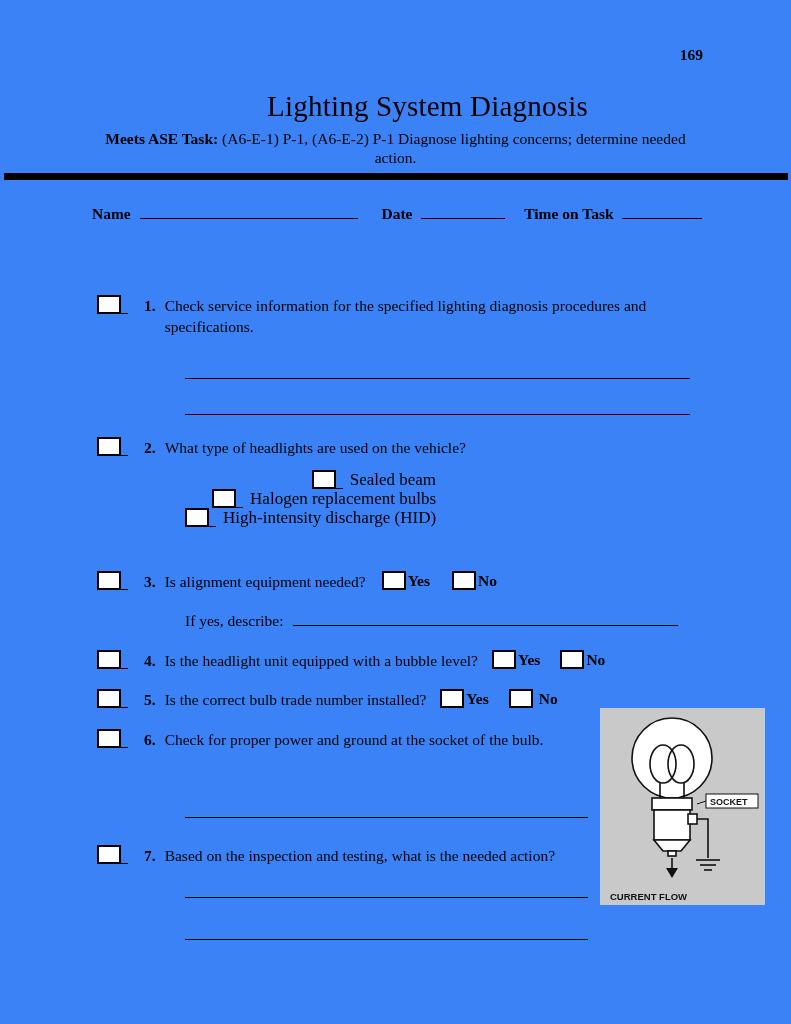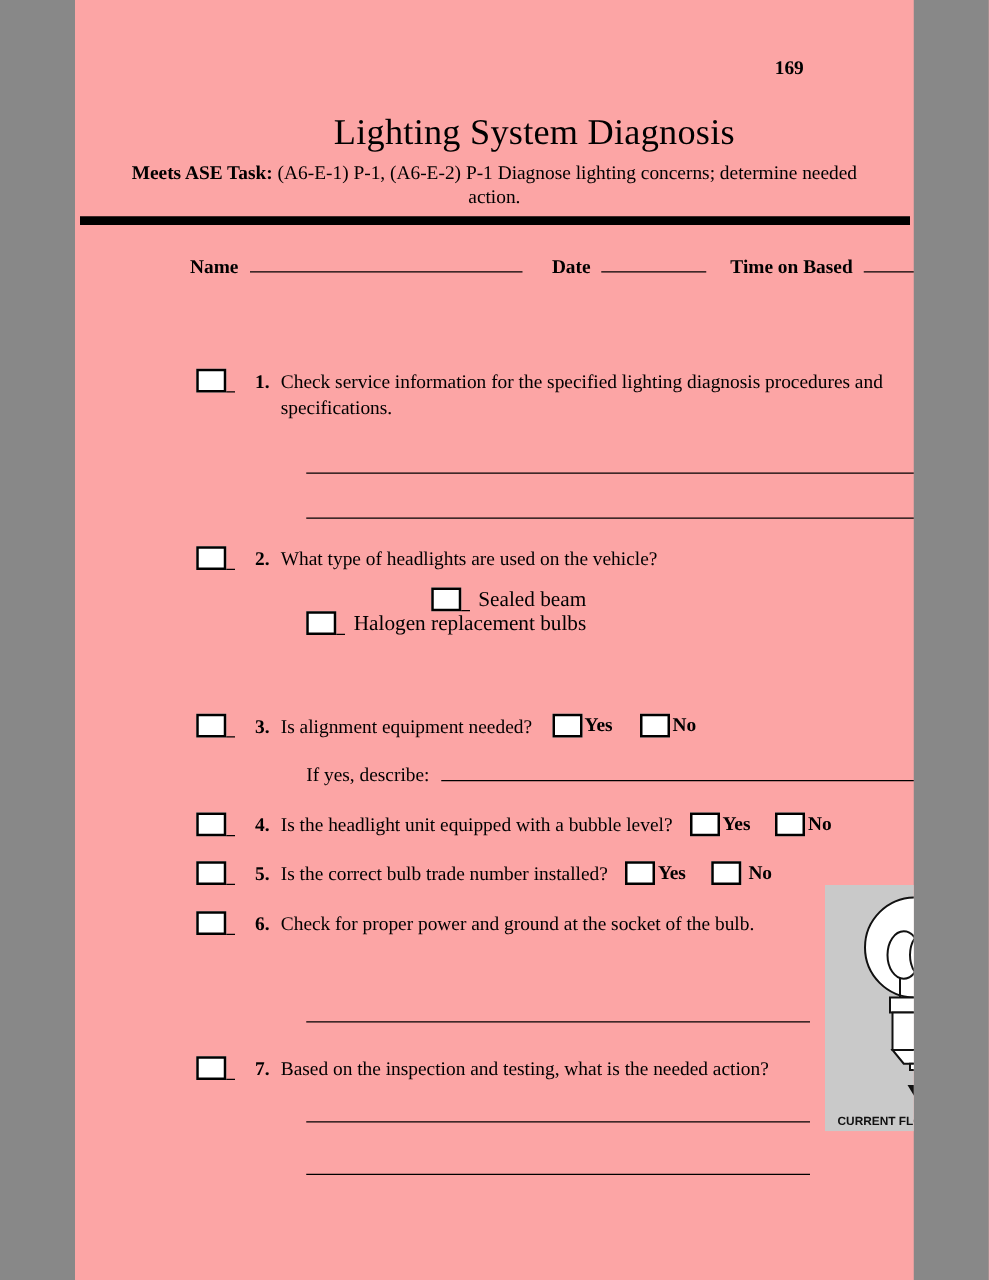--- a/index.html
+++ b/index.html
@@ -1,21 +1,21 @@
 <!DOCTYPE html>
 <html><head>
 <meta charset="utf-8">
 <style>
   html,body{margin:0;padding:0;}
   body{background:#888;}
   .page{
     position:relative;
-    width:671px;height:1024px;
+    width:791px;height:1024px;
     margin:0 auto;
-    background:#fca5a5;
+    background:#3b82f6;
     color:#000;
     font-family:"Liberation Serif", serif;
     overflow:hidden;
   }
   .abs{position:absolute;}
   .b{font-weight:bold;}
   .fs{font-size:15.5px;line-height:20px;}
   .title{left:0;width:100%;text-align:center;font-size:29px;font-weight:normal;letter-spacing:.2px;padding-left:32px;}
   .ase{left:0;width:100%;text-align:center;font-size:15.5px;line-height:19px;}
   .rule{left:4px;right:3px;height:7px;background:#000;}
@@ -48,21 +48,21 @@
   </div>
   <div class="abs ase" style="top:148px;">action.</div>
 
   <div class="abs rule" style="top: 173px; background: rgb(0, 0, 0);"></div>
 
   <div class="abs fs" style="top:204px;left:92px;white-space:nowrap;">
     <span class="b">Name</span>
     <span class="blank" style="width:218px;margin-left:5px;"></span>
     <span class="b" style="margin-left:20px;">Date</span>
     <span class="blank" style="width:84px;margin-left:5px;"></span>
-    <span class="b" style="margin-left:15px;">Time on Based</span>
+    <span class="b" style="margin-left:15px;">Time on Task</span>
     <span class="blank" style="width:80px;margin-left:5px;"></span>
   </div>
 
 
   <div class="item" style="top:295px;left:97px;">
     <span class="cbg">
         <span class="cb"></span>
         <span class="cbu"></span>
       </span>
     <span class="num">1.</span>
@@ -86,20 +86,27 @@
           <span class="cbu"></span>
         </span>
       <span class="optlabel">Sealed beam</span>
     </div>
     <div class="opt">
       <span class="cbg">
           <span class="cb"></span>
           <span class="cbu"></span>
         </span>
       <span class="optlabel">Halogen replacement bulbs</span>
+    </div>
+    <div class="opt">
+      <span class="cbg">
+          <span class="cb"></span>
+          <span class="cbu"></span>
+        </span>
+      <span class="optlabel">High-intensity discharge (HID)</span>
     </div>
   </div>
 
   <div class="item" style="top:571px;left:97px;">
     <span class="cbg">
         <span class="cb"></span>
         <span class="cbu"></span>
       </span>
     <span class="num">3.</span>
     <span class="txt">Is alignment equipment needed?</span>

